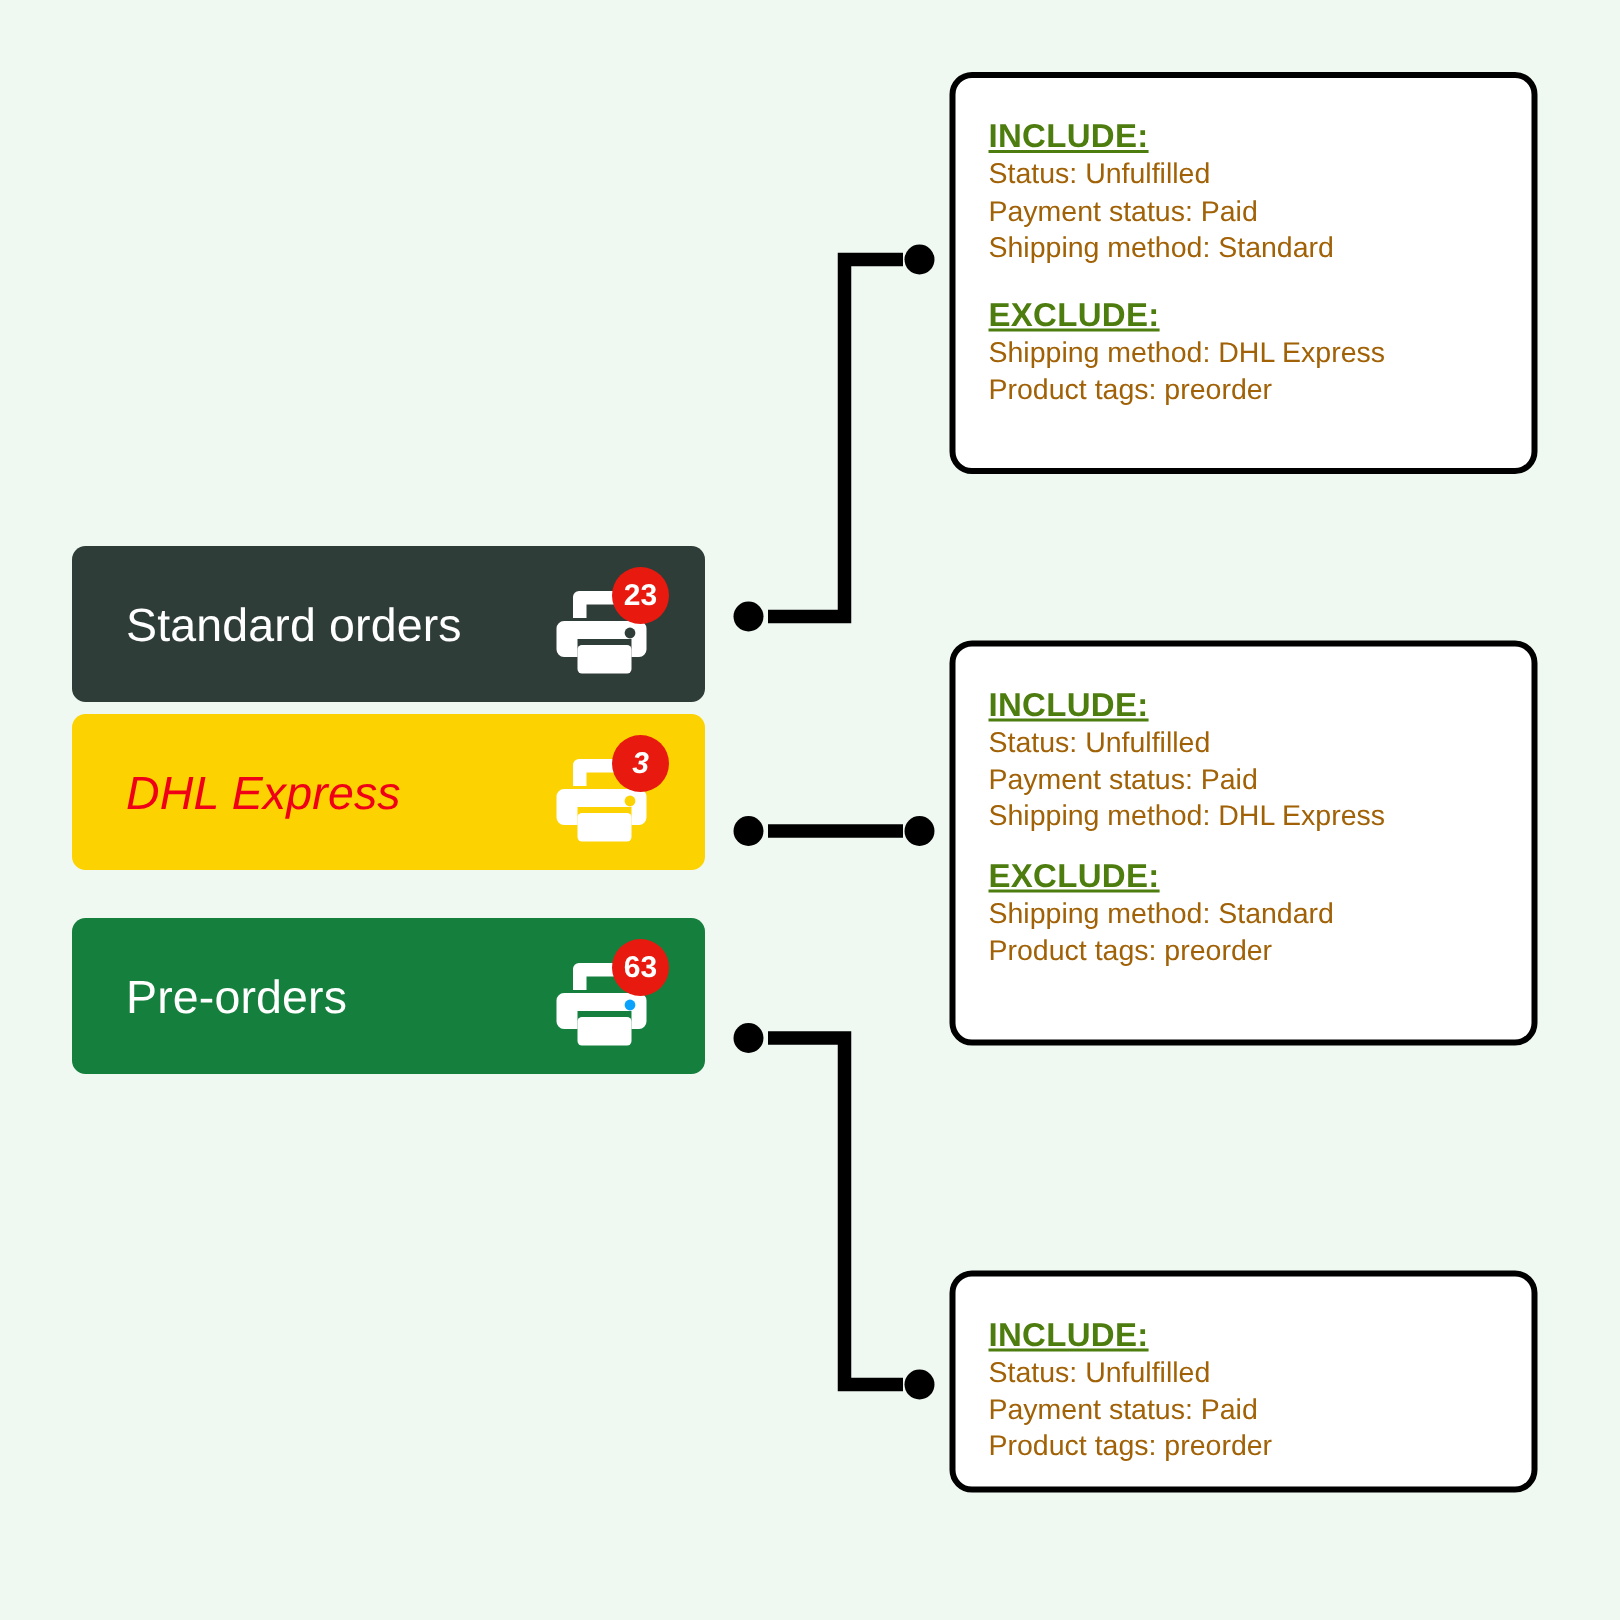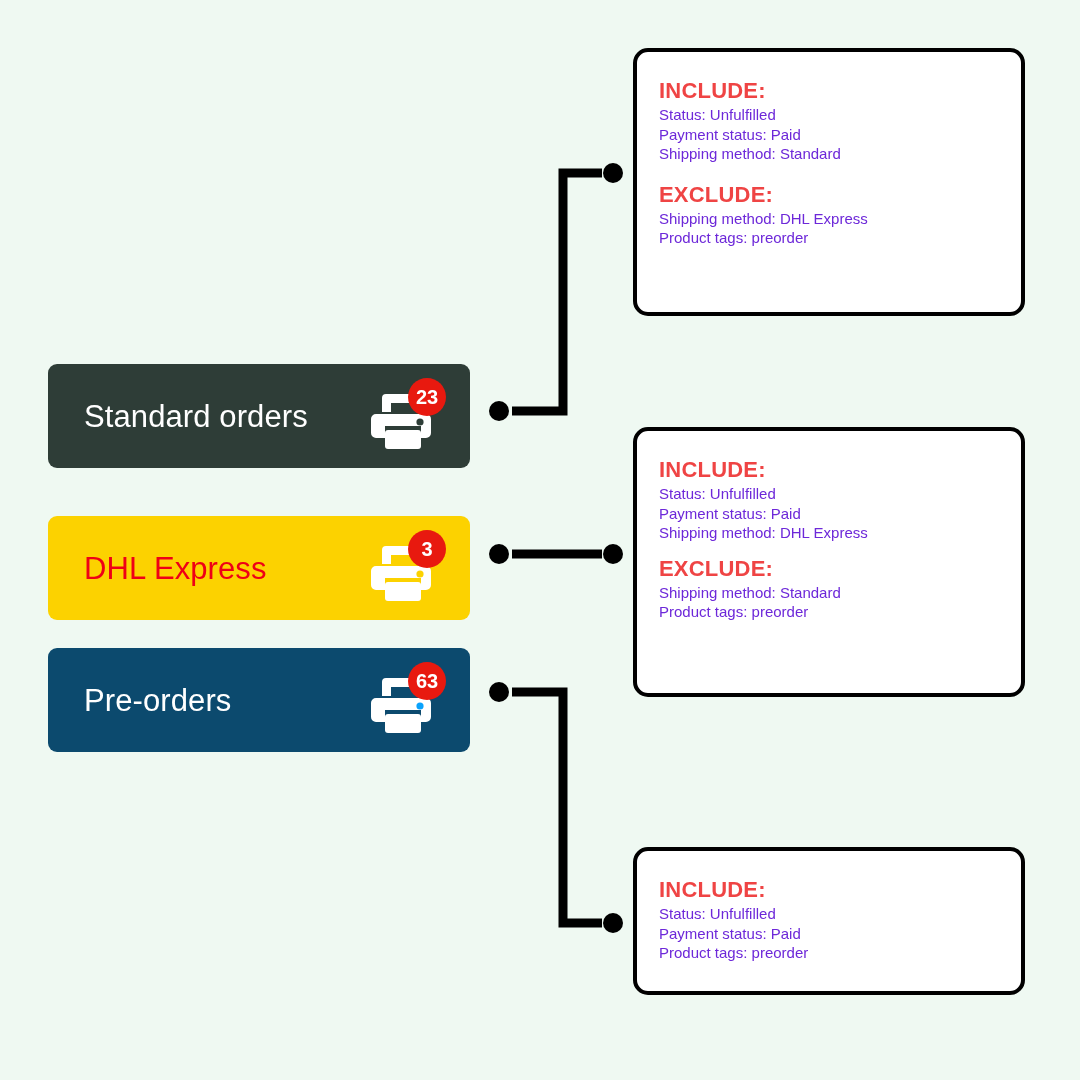--- a/index.html
+++ b/index.html
@@ -75,50 +75,51 @@
     display: flex;
     align-items: center;
     justify-content: center;
     box-sizing: border-box;
     padding: 0 4px;
     margin-left: 16px;
   }
 
   #btn-standard { top: 364px; background: #2e3d37; }
   #btn-standard .btn-label { color: #ffffff; }
-  #btn-dhl { top: 516px; background: #fcd200; }
+  #btn-dhl { top: 476px; background: #fcd200; font-style: italic; }
   #btn-dhl .btn-label { color: #ef0016; }
-  #btn-preorders { top: 648px; background: #0c4a6e; }
+  #btn-preorders { top: 612px; background: #15803d; }
   #btn-preorders .btn-label { color: #ffffff; }
 
   
   .card {
     position: absolute;
     left: 633px;
     width: 392px;
     box-sizing: border-box;
     background: #ffffff;
     border: 4px solid #000000;
     border-radius: 15px;
     padding: 24px 0 24px 22px;
   }
   #card-standard { top: 48px; height: 268px; }
   #card-dhl      { top: 427px; height: 270px; }
   #card-preorders{ top: 847px; height: 148px; }
 
   .card-heading {
     font-size: 22px;
     font-weight: bold;
-    color: #ef4444;
+    color: #4d7c0f;
     line-height: 1.32;
     letter-spacing: 0.2px;
+    text-decoration: underline;
   }
   .card-line {
-    font-size: 15px;
-    color: #6d28d9;
+    font-size: 19px;
+    color: #a16207;
     line-height: 1.30;
     white-space: nowrap;
   }
   .card-group + .card-group { margin-top: 16px; }
   #card-dhl .card-group + .card-group { margin-top: 11px; }
 </style>
 </head>
 <body>
 
 <div id="stage">

